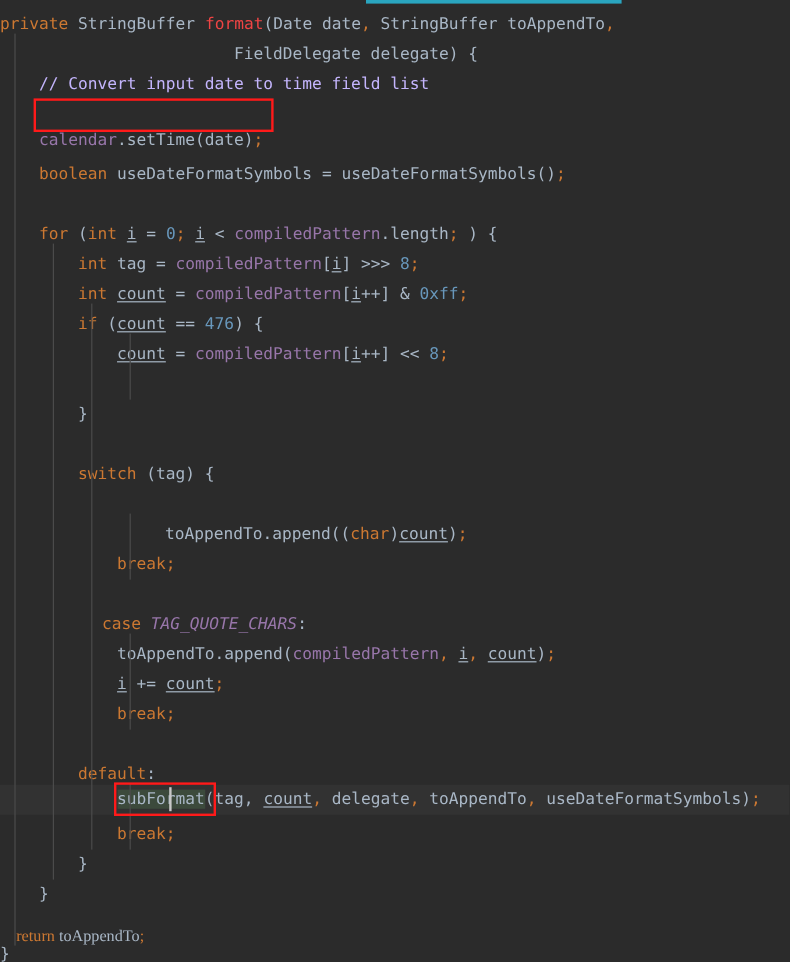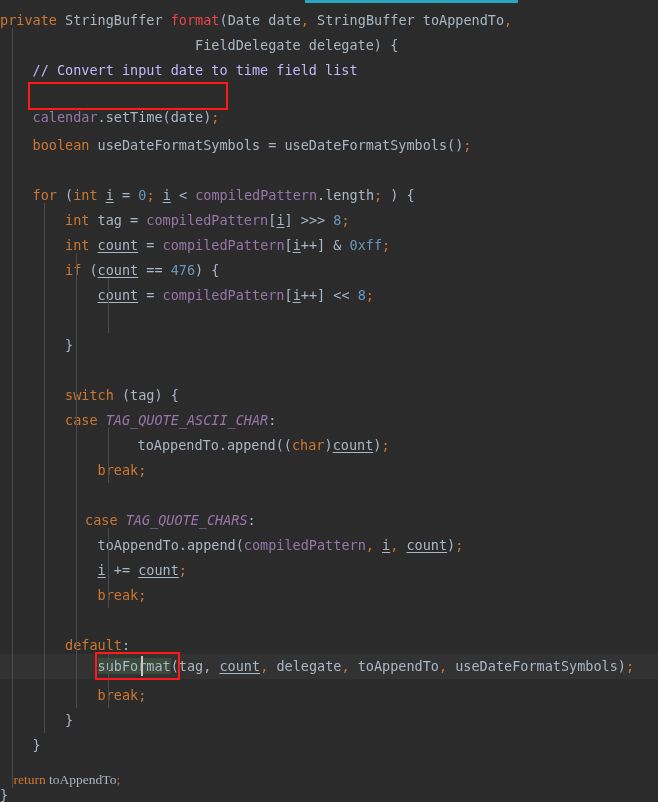--- a/index.html
+++ b/index.html
@@ -118,21 +118,20 @@
       <div class="line" style="top: 133px;"><span class="txt plain">    </span><span class="txt kw">boolean</span><span class="txt plain"> useDateFormatSymbols = useDateFormatSymbols()</span><span class="txt semi">;</span></div>
       <div class="line" style="top: 158px;"><span class="txt plain"></span></div>
       <div class="line" style="top: 183px;"><span class="txt plain">    </span><span class="txt kw">for</span><span class="txt plain"> (</span><span class="txt kw">int</span><span class="txt plain"> </span><span class="txt lvar">i</span><span class="txt plain"> = </span><span class="txt num">0</span><span class="txt semi">;</span><span class="txt plain"> </span><span class="txt lvar">i</span><span class="txt plain"> &lt; </span><span class="txt field">compiledPattern</span><span class="txt plain">.length</span><span class="txt semi">;</span><span class="txt plain"> ) {</span></div>
       <div class="line" style="top: 208px;"><span class="txt plain">        </span><span class="txt kw">int</span><span class="txt plain"> tag = </span><span class="txt field">compiledPattern</span><span class="txt plain">[</span><span class="txt lvar">i</span><span class="txt plain">] &gt;&gt;&gt; </span><span class="txt num">8</span><span class="txt semi">;</span></div>
       <div class="line" style="top: 233px;"><span class="txt plain">        </span><span class="txt kw">int</span><span class="txt plain"> </span><span class="txt lvar">count</span><span class="txt plain"> = </span><span class="txt field">compiledPattern</span><span class="txt plain">[</span><span class="txt lvar">i</span><span class="txt plain">++] &amp; </span><span class="txt num">0xff</span><span class="txt semi">;</span></div>
       <div class="line" style="top: 258px;"><span class="txt plain">        </span><span class="txt kw">if</span><span class="txt plain"> (</span><span class="txt lvar">count</span><span class="txt plain"> == </span><span class="txt num">476</span><span class="txt plain">) {</span></div>
       <div class="line" style="top: 283px;"><span class="txt plain">            </span><span class="txt lvar">count</span><span class="txt plain"> = </span><span class="txt field">compiledPattern</span><span class="txt plain">[</span><span class="txt lvar">i</span><span class="txt plain">++] &lt;&lt; </span><span class="txt num">8</span><span class="txt semi">;</span></div>
       <div class="line" style="top: 333px;"><span class="txt plain">        }</span></div>
       <div class="line" style="top: 358px;"><span class="txt plain"></span></div>
       <div class="line" style="top: 383px;"><span class="txt plain">        </span><span class="txt kw">switch</span><span class="txt plain"> (tag) {</span></div>
-      <div class="line" style="top: 408px;"><span class="txt plain">        </span><span class="txt kw">case</span><span class="txt plain"> </span><span class="txt consti">TAG_QUOTE_ASCII_CHAR</span><span class="txt plain">:</span></div>
       <div class="line" style="top: 433px; padding-left: 40px;"><span class="txt plain">            toAppendTo.append((</span><span class="txt kw">char</span><span class="txt plain">)</span><span class="txt lvar">count</span><span class="txt plain">)</span><span class="txt semi">;</span></div>
       <div class="line" style="top: 458px;"><span class="txt plain">            </span><span class="txt kw">break</span><span class="txt semi">;</span></div>
       <div class="line" style="top: 483px;"><span class="txt plain"></span></div>
       <div class="line" style="top: 508px; padding-left: 20px;"><span class="txt plain">        </span><span class="txt kw">case</span><span class="txt plain"> </span><span class="txt consti">TAG_QUOTE_CHARS</span><span class="txt plain">:</span></div>
       <div class="line" style="top: 533px;"><span class="txt plain">            toAppendTo.append(</span><span class="txt field">compiledPattern</span><span class="txt semi">,</span><span class="txt plain"> </span><span class="txt lvar">i</span><span class="txt semi">,</span><span class="txt plain"> </span><span class="txt lvar">count</span><span class="txt plain">)</span><span class="txt semi">;</span></div>
       <div class="line" style="top: 558px;"><span class="txt plain">            </span><span class="txt lvar">i</span><span class="txt plain"> += </span><span class="txt lvar">count</span><span class="txt semi">;</span></div>
       <div class="line" style="top: 583px;"><span class="txt plain">            </span><span class="txt kw">break</span><span class="txt semi">;</span></div>
       <div class="line" style="top: 608px;"><span class="txt plain"></span></div>
       <div class="line" style="top: 633px;"><span class="txt plain">        </span><span class="txt kw">default</span><span class="txt plain">:</span></div>
       <div class="line current" style="top: 654px;"><span class="txt plain">            </span><span class="txt sel">subFormat</span><span class="txt plain">(tag, </span><span class="txt lvar">count</span><span class="txt semi">,</span><span class="txt plain"> delegate</span><span class="txt semi">,</span><span class="txt plain"> toAppendTo</span><span class="txt semi">,</span><span class="txt plain"> useDateFormatSymbols)</span><span class="txt semi">;</span></div>

